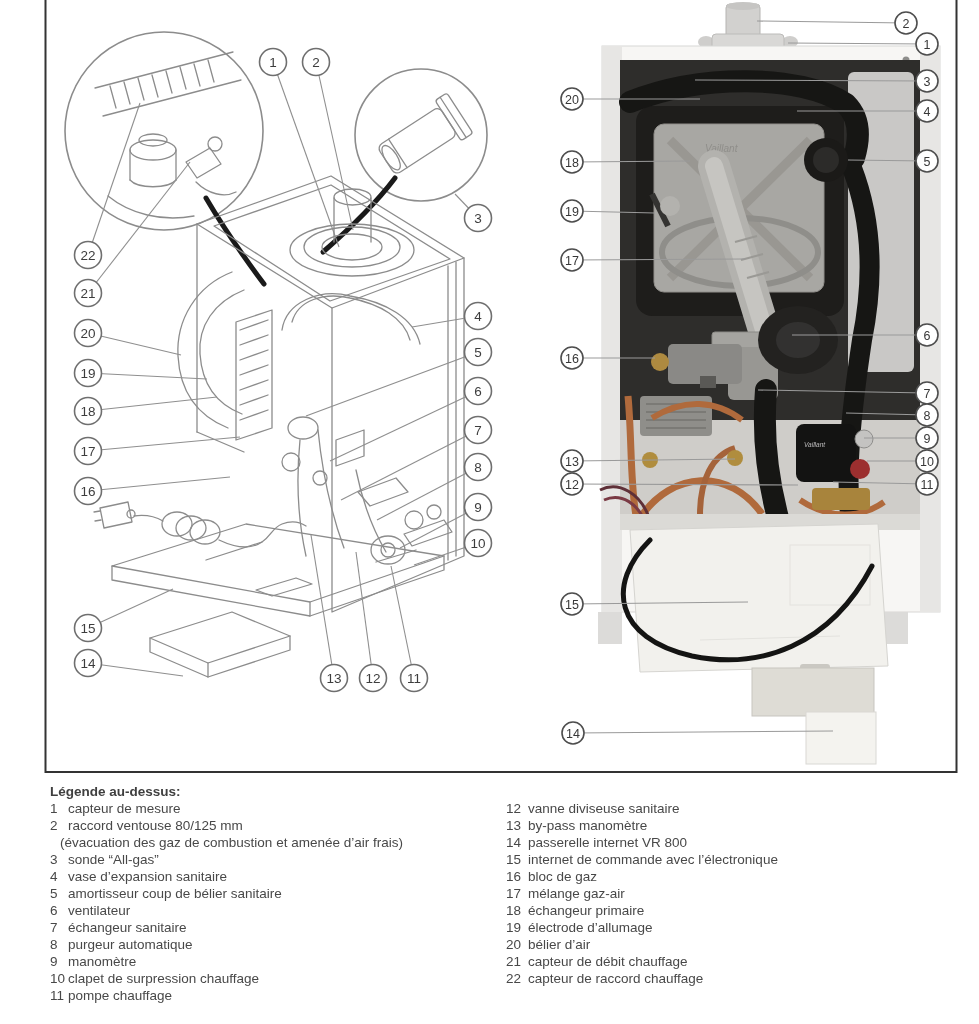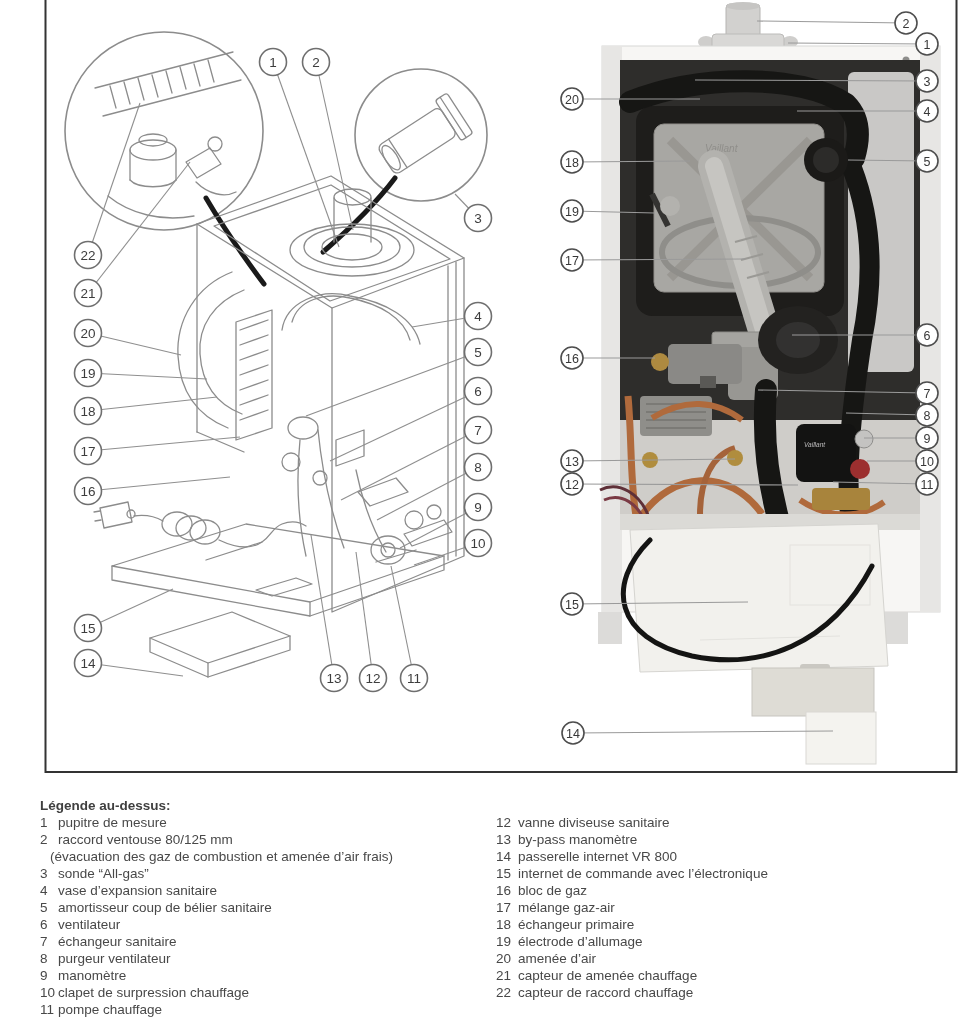--- a/index.html
+++ b/index.html
@@ -1,20 +1,20 @@
 <!DOCTYPE html>
 <html><head>
 <meta charset="utf-8">
 <style>
   html,body{margin:0;padding:0;background:#ffffff;}
   #page{position:relative;width:979px;height:1024px;background:#ffffff;overflow:hidden;
         font-family:"Liberation Sans",sans-serif;}
   #figure-svg{position:absolute;left:0;top:0;}
   
-  #legend{position:absolute;left:40px;top:783px;width:900px;color:#484848;margin-top:14px;}
+  #legend{position:absolute;left:50px;top:783px;width:900px;color:#484848;}
   #legend-title{font-size:13.5px;line-height:17px;font-weight:bold;color:#3f3f3f;}
   #legend-cols{display:flex;align-items:flex-start;}
   #legend-col1{width:456px;flex:none;}
   #legend-col2{flex:none;}
   .lg-row{display:flex;font-size:13.5px;line-height:17px;}
   .lg-num{flex:none;width:18px;}
   #legend-col2 .lg-num{width:22px;}
   .lg-cont{padding-left:10px;text-align:right;}
   .lg-txt{white-space:nowrap;}
 </style>
@@ -466,21 +466,21 @@
         </g>
       </g>
   </svg>
 
   <div id="legend" style="color: rgb(72, 72, 72);">
     <div id="legend-title">Légende au-dessus:</div>
     <div id="legend-cols">
       <div id="legend-col1">
           <div class="lg-row">
             <span class="lg-num">1</span>
-            <span class="lg-txt">pupitre de mesure</span>
+            <span class="lg-txt">capteur de mesure</span>
           </div>
           <div class="lg-row">
             <span class="lg-num">2</span>
             <span class="lg-txt">raccord ventouse 80/125 mm</span>
           </div>
           <div class="lg-row lg-cont">
             <span class="lg-txt">(évacuation des gaz de combustion et amenée d’air frais)</span>
           </div>
           <div class="lg-row">
             <span class="lg-num">3</span>
@@ -497,21 +497,21 @@
           <div class="lg-row">
             <span class="lg-num">6</span>
             <span class="lg-txt">ventilateur</span>
           </div>
           <div class="lg-row">
             <span class="lg-num">7</span>
             <span class="lg-txt">échangeur sanitaire</span>
           </div>
           <div class="lg-row">
             <span class="lg-num">8</span>
-            <span class="lg-txt">purgeur ventilateur</span>
+            <span class="lg-txt">purgeur automatique</span>
           </div>
           <div class="lg-row">
             <span class="lg-num">9</span>
             <span class="lg-txt">manomètre</span>
           </div>
           <div class="lg-row">
             <span class="lg-num">10</span>
             <span class="lg-txt">clapet de surpression chauffage</span>
           </div>
           <div class="lg-row">
@@ -547,25 +547,25 @@
           <div class="lg-row">
             <span class="lg-num">18</span>
             <span class="lg-txt">échangeur primaire</span>
           </div>
           <div class="lg-row">
             <span class="lg-num">19</span>
             <span class="lg-txt">électrode d’allumage</span>
           </div>
           <div class="lg-row">
             <span class="lg-num">20</span>
-            <span class="lg-txt">amenée d’air</span>
+            <span class="lg-txt">bélier d’air</span>
           </div>
           <div class="lg-row">
             <span class="lg-num">21</span>
-            <span class="lg-txt">capteur de amenée chauffage</span>
+            <span class="lg-txt">capteur de débit chauffage</span>
           </div>
           <div class="lg-row">
             <span class="lg-num">22</span>
             <span class="lg-txt">capteur de raccord chauffage</span>
           </div>
         </div>
     </div>
   </div>
 </div>
 

